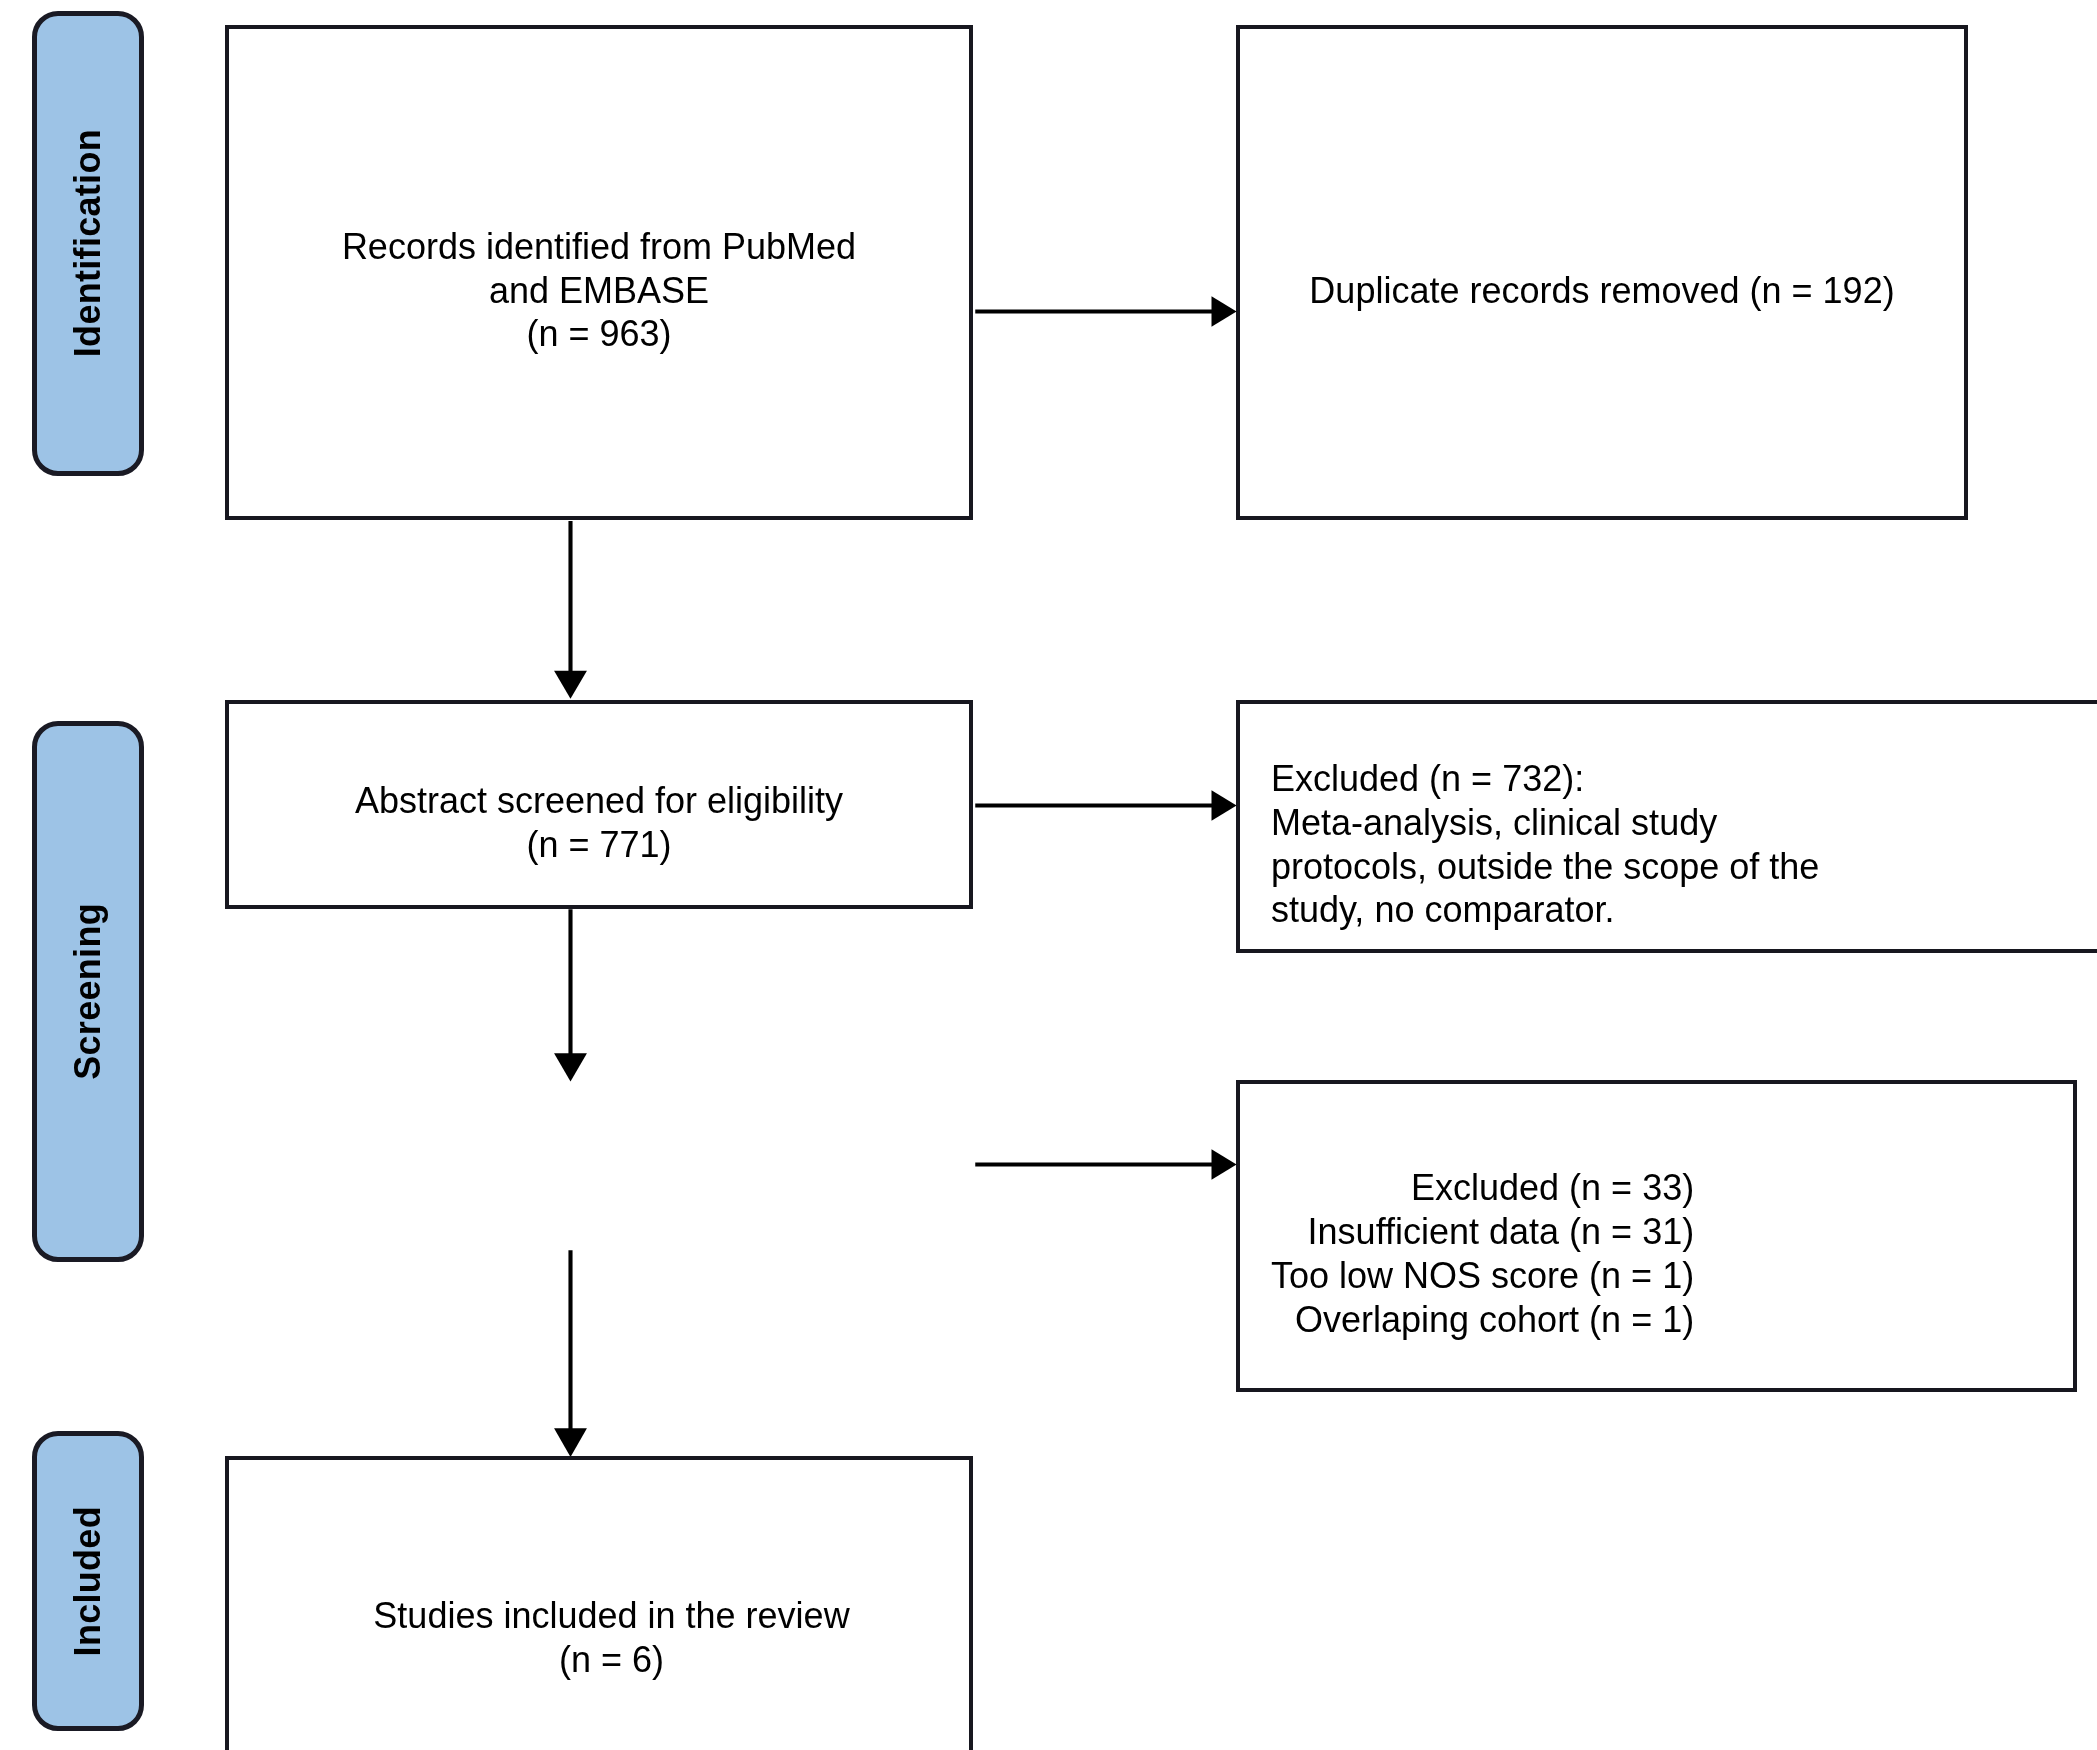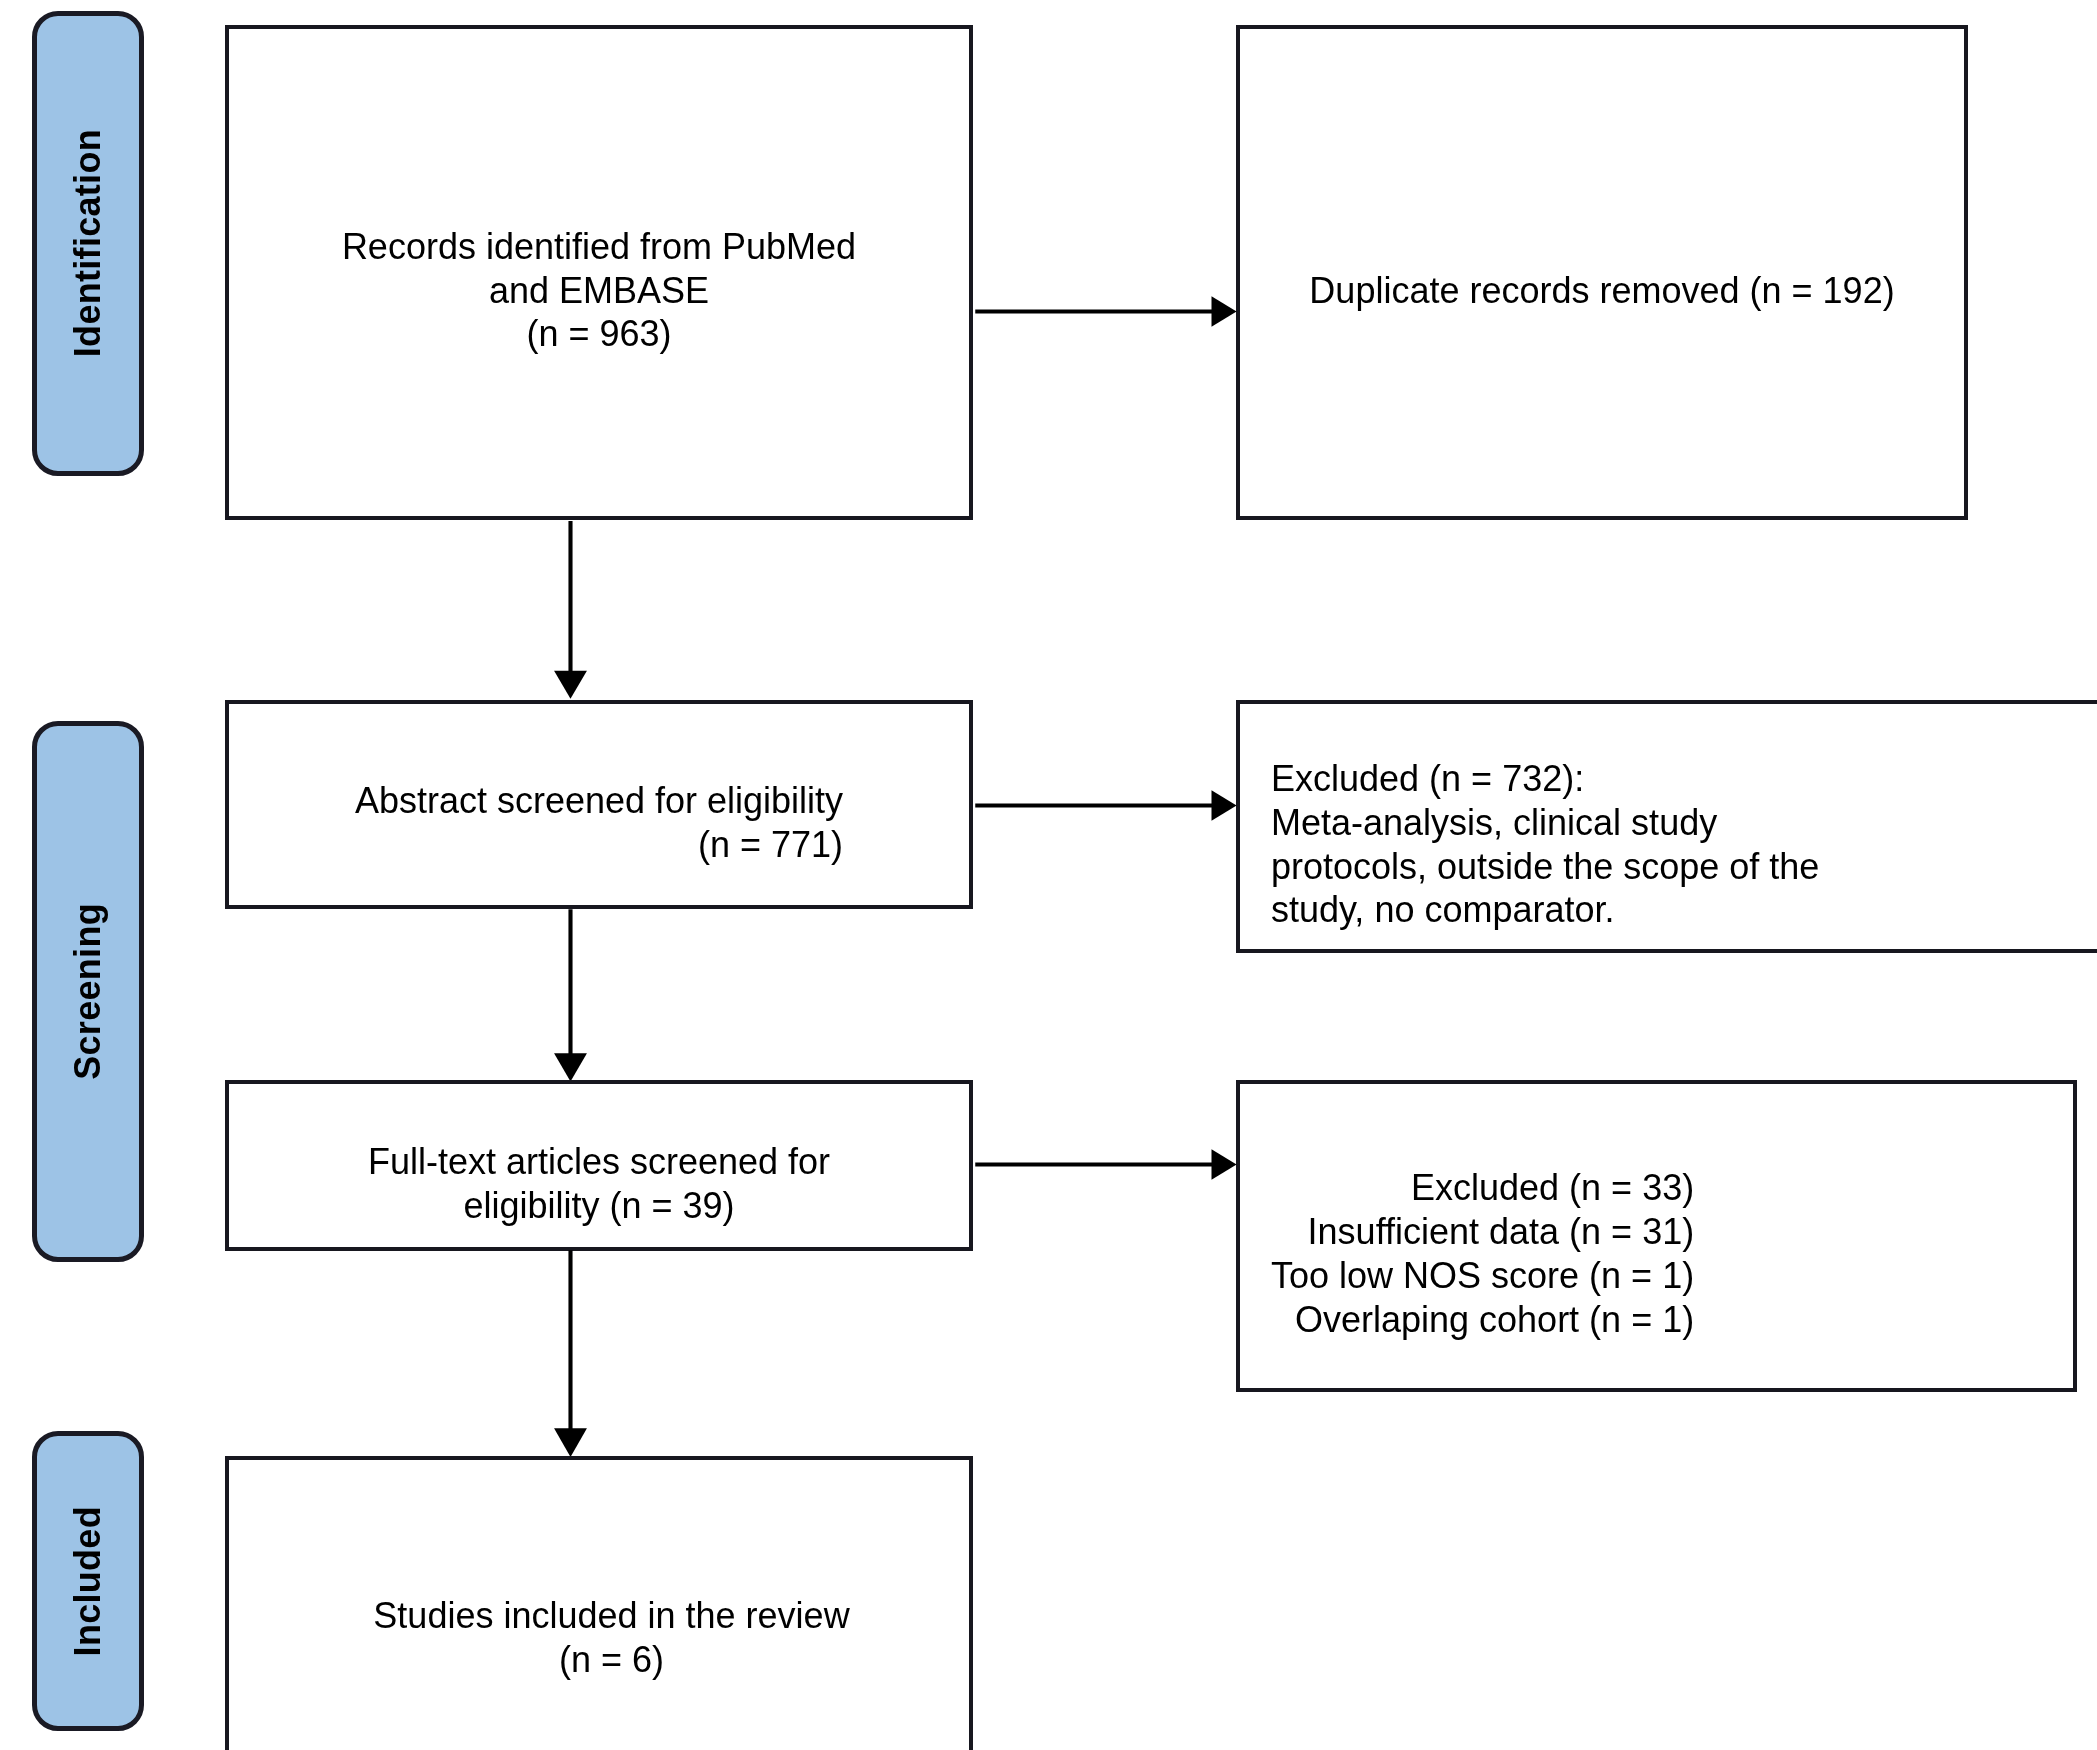--- a/index.html
+++ b/index.html
@@ -114,21 +114,21 @@
     </svg>
   </div>
 
   <div class="conn" style="left:547px; top:521px; width:47px; height:179px;">
     <svg width="47" height="179" viewBox="0 0 80 305">
       <line x1="40" y1="0" x2="40" y2="260" stroke="#000000" stroke-width="7"></line>
       <polygon points="12,255 68,255 40,303" fill="#000000"></polygon>
     </svg>
   </div>
 
-  <div class="flow-box center" style="left:225px; top:700px; width:748px; height:209px;text-align:right;">
+  <div class="flow-box center" style="left:225px; top:700px; width:748px; height:209px;">
     <span class="box-text">Abstract screened for eligibility
 (n = 771)</span>
   </div>
 
   <div class="flow-box leftalign" style="left:1236px; top:700px; width:971px; height:253px;">
     <span class="box-text">Excluded (n = 732):
 Meta-analysis, clinical study
 protocols, outside the scope of the
 study, no comparator.</span>
   </div>
@@ -140,24 +140,20 @@
     </svg>
   </div>
 
   <div class="conn" style="left:547px; top:909px; width:47px; height:174px;">
     <svg width="47" height="174" viewBox="0 0 80 295">
       <line x1="40" y1="0" x2="40" y2="250" stroke="#000000" stroke-width="7"></line>
       <polygon points="12,245 68,245 40,293" fill="#000000"></polygon>
     </svg>
   </div>
 
-  <div class="flow-box center" style="left:225px; top:1080px; width:748px; height:171px;">
-    <span class="box-text">Full-text articles screened for
-eligibility (n = 39)</span>
-  </div>
 
   <div class="flow-box leftalign" style="left:1236px; top:1080px; width:841px; height:312px;text-align:right;">
     <span class="box-text">Excluded (n = 33)
 Insufficient data (n = 31)
 Too low NOS score (n = 1)
 Overlaping cohort (n = 1)</span>
   </div>
 
   <div class="conn" style="left:974px; top:1147px; width:265px; height:35px;">
     <svg width="265" height="35" viewBox="0 0 450 60">

